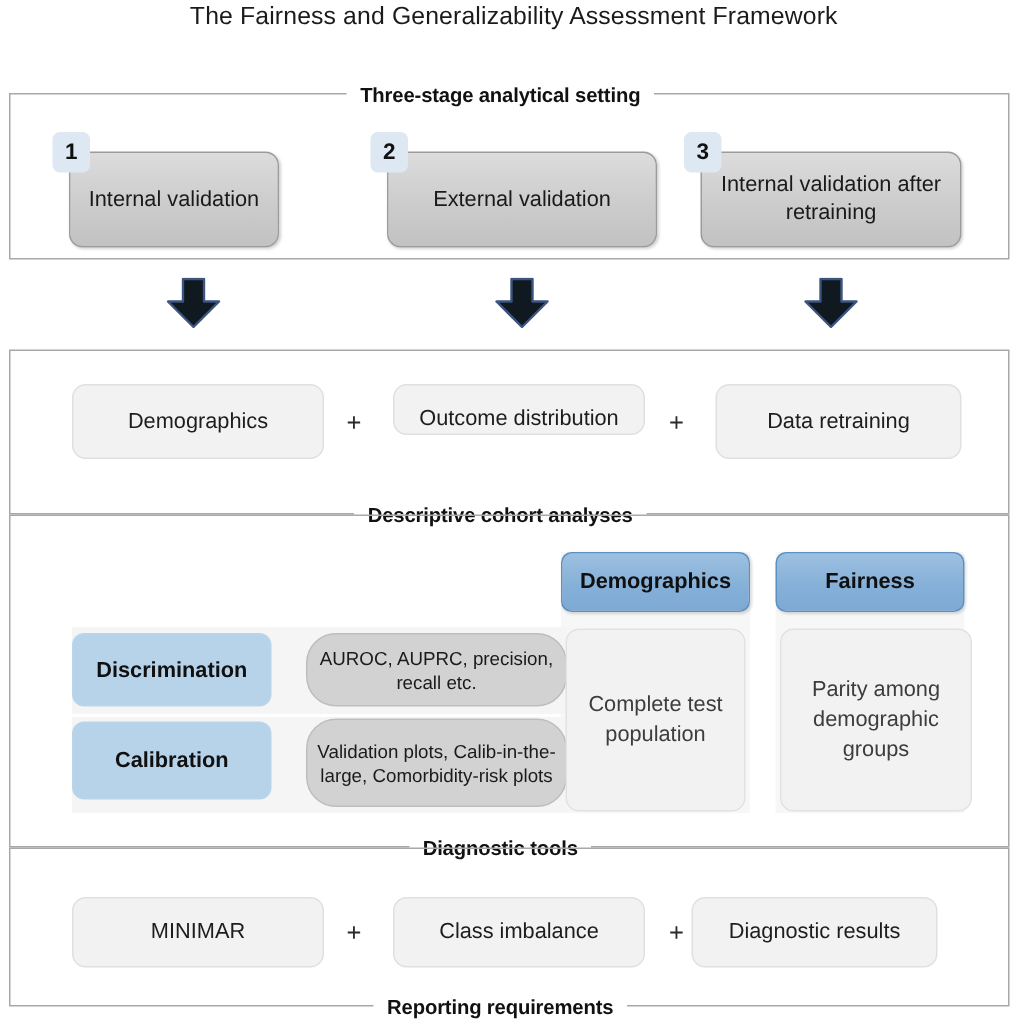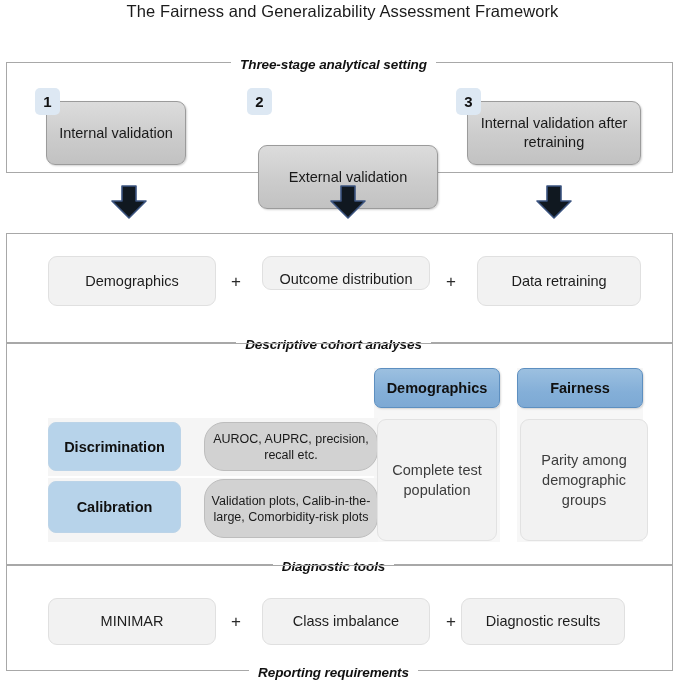--- a/index.html
+++ b/index.html
@@ -54,21 +54,20 @@
   }
   .panel-caption span {
     display: inline-block;
     background: #ffffff;
     padding: 0 9px;
     font-size: 13.5px;
     font-weight: bold;
     color: #111111;
     letter-spacing: -0.1px;
     line-height: 15px;
-    font-style: italic;
   }
 
   
   .stage-box {
     position: absolute;
     border-radius: 9px;
     border: 1px solid #9b9b9b;
     background: linear-gradient(180deg, #dcdcdc 0%, #cccccc 55%, #c2c2c2 100%);
     box-shadow: 1px 1px 2px rgba(0,0,0,0.18);
     box-sizing: border-box;
@@ -219,21 +218,21 @@
     <span>Three-stage analytical setting</span>
   </div>
 
   <div class="stage-box" style="left:46px; top:101px; width:140px; height:64px;">
     <span>Internal validation</span>
   </div>
   <div class="stage-badge" style="left:35px; top:88px;">
     <span>1</span>
   </div>
 
-  <div class="stage-box" style="left:258px; top:101px; width:180px; height:64px;margin-top:44px;">
+  <div class="stage-box" style="left:258px; top:101px; width:180px; height:64px;">
     <span>External validation</span>
   </div>
   <div class="stage-badge" style="left:247px; top:88px;">
     <span>2</span>
   </div>
 
   <div class="stage-box" style="left:467px; top:101px; width:174px; height:64px;">
     <span>Internal validation after retraining</span>
   </div>
   <div class="stage-badge" style="left:456px; top:88px;">

